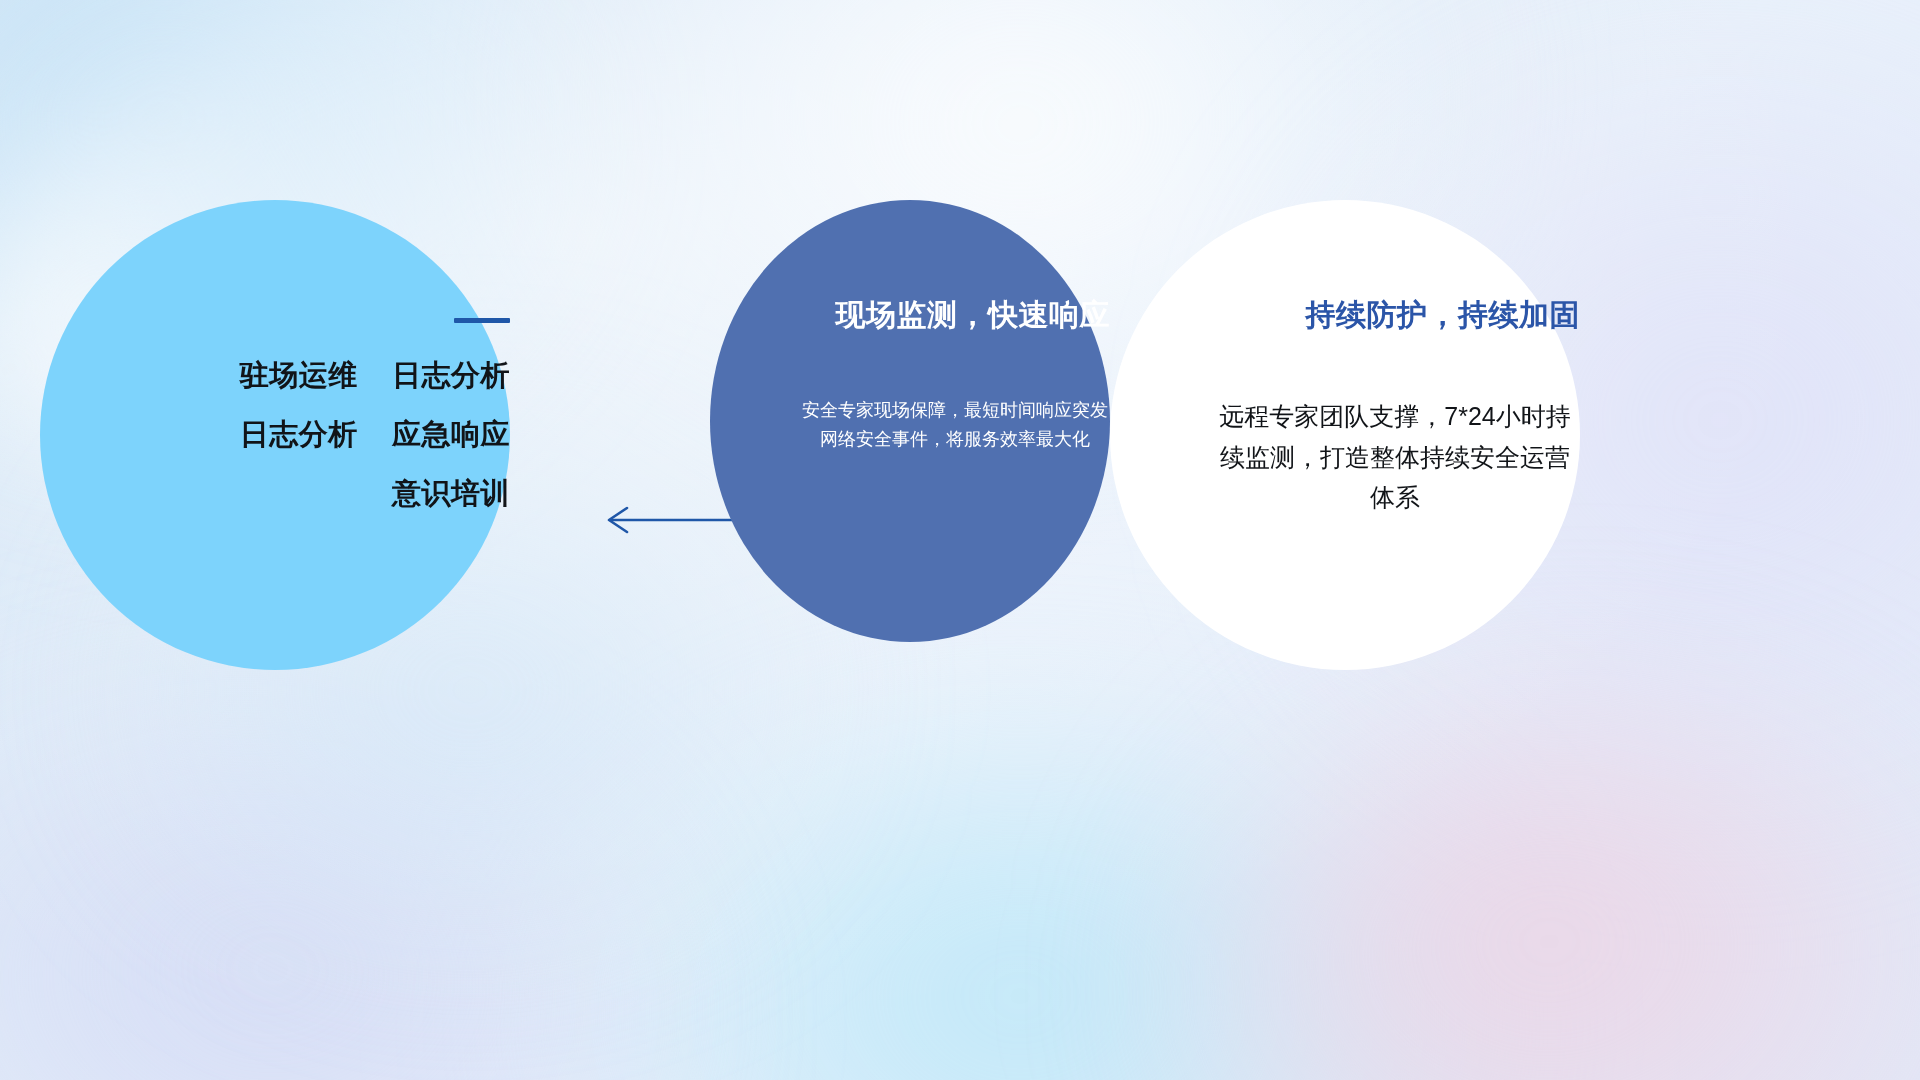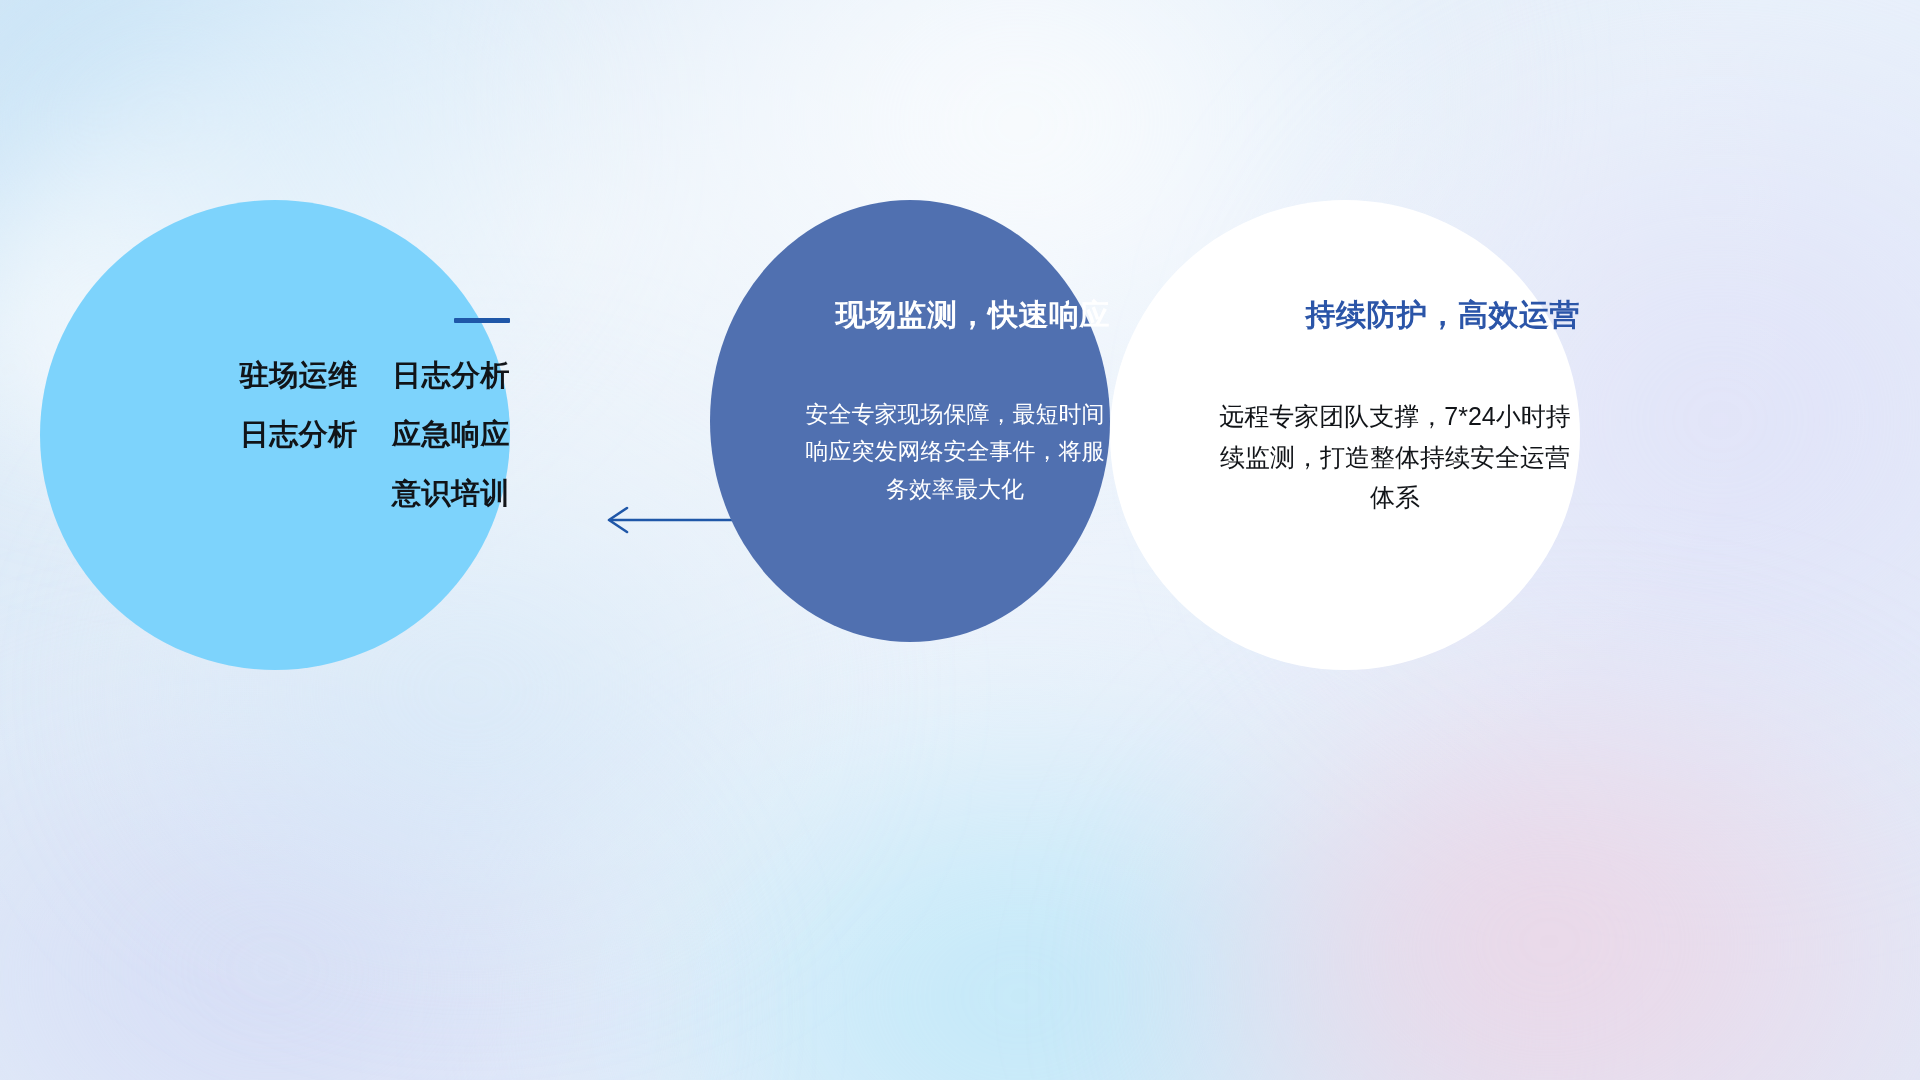--- a/index.html
+++ b/index.html
@@ -149,21 +149,21 @@
   .mid-title {
     color: #ffffff;
     font-size: 30px;
     font-weight: bold;
     letter-spacing: 0.5px;
     white-space: nowrap;
     margin-left: 60px;
   }
   .mid-body {
     color: #ffffff;
-    font-size: 23px;
+    font-size: 18px;
     line-height: 1.62;
     text-align: center;
     margin-top: 60px;
     width: 310px;
     margin-left: 56px;
   }
 
   
   .circle-right {
     left: 1110px;
@@ -219,17 +219,17 @@
     <div class="left-line">日志分析    应急响应</div>
     <div class="left-line">意识培训</div>
   </div>
 
   <div class="circle circle-mid">
     <div class="mid-title">现场监测，快速响应</div>
     <div class="mid-body">安全专家现场保障，最短时间响应突发网络安全事件，将服务效率最大化</div>
   </div>
 
   <div class="circle circle-right">
-    <div class="right-title">持续防护，高效运营</div>
+    <div class="right-title">持续防护，持续加固</div>
     <div class="right-body">远程专家团队支撑，7*24小时持续监测，打造整体持续安全运营体系</div>
   </div>
 
 </div>
 
 </body></html>

